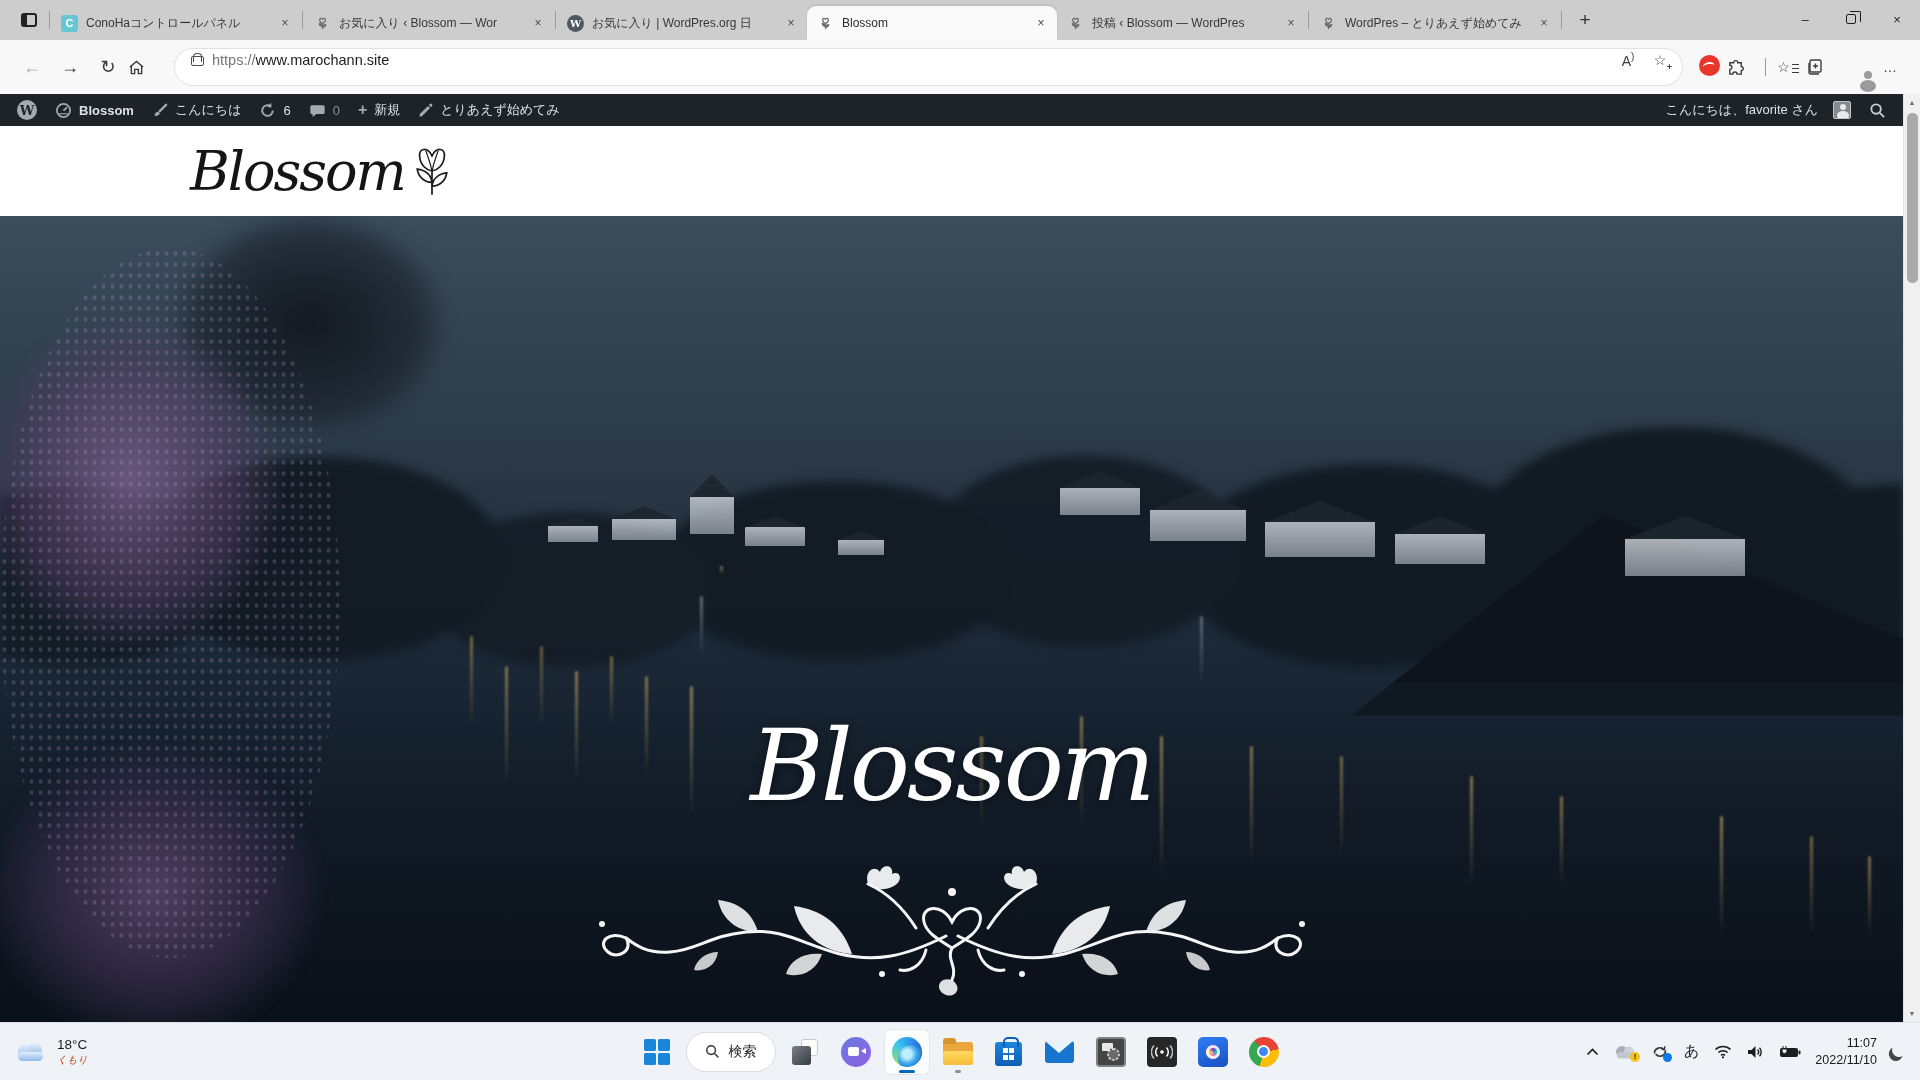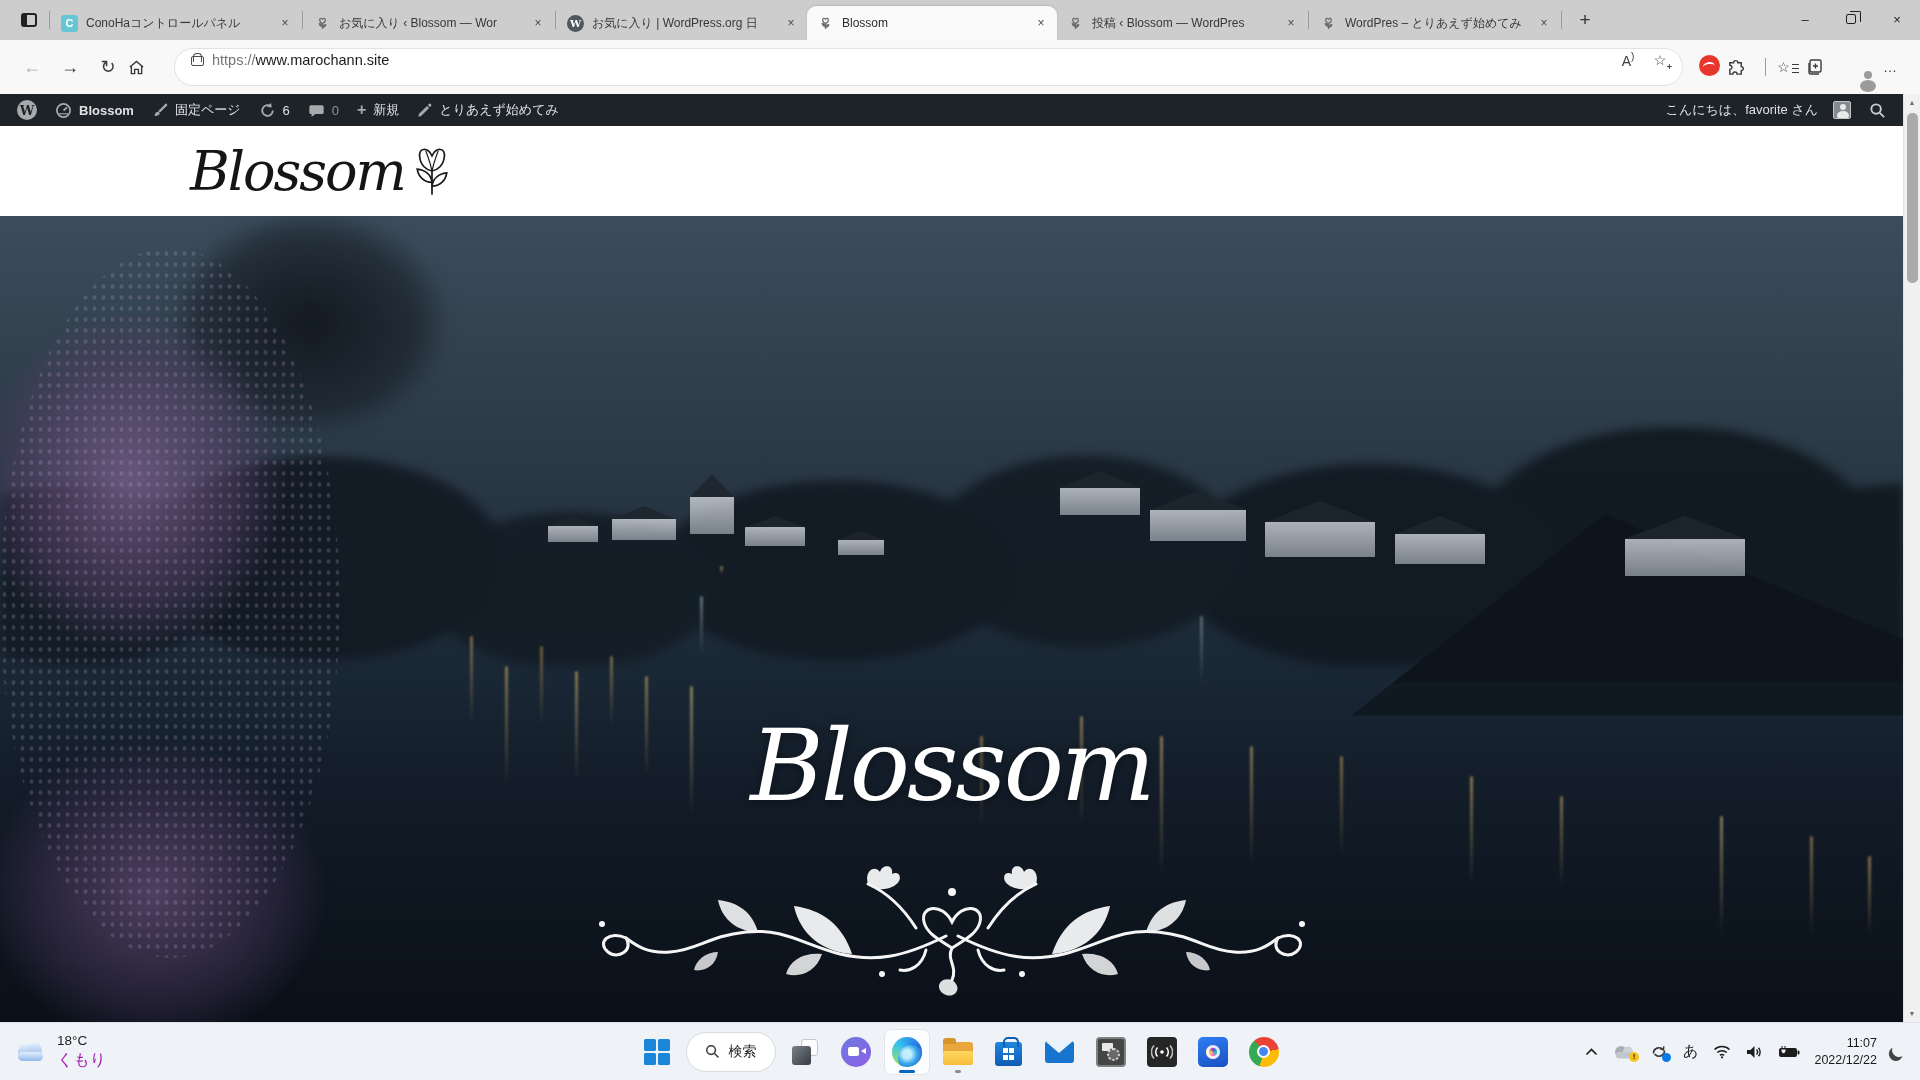--- a/index.html
+++ b/index.html
@@ -111,21 +111,21 @@
   .hero-content { position:absolute; inset:0; display:flex; flex-direction:column; align-items:center; justify-content:flex-end; padding-bottom:14px; }
   .hero-title { font-family:"DejaVu Serif",serif; font-style:italic; font-size:100px; color:#fff; letter-spacing:-3px; text-shadow:0 2px 10px rgba(0,0,0,.45); margin-bottom:34px; }
   .hero-date { font-family:"DejaVu Serif",serif; font-style:italic; font-size:36px; color:#fff; letter-spacing:2px; text-shadow:0 2px 6px rgba(0,0,0,.5); margin-bottom:12px; }
   .ornament { opacity:.96; }
 
   
   .taskbar { height:58px; background:#eff3f8; border-top:1px solid #dde2e8; position:relative; display:flex; align-items:center; flex:none; }
   .weather { position:absolute; left:14px; display:flex; align-items:center; gap:9px; cursor:pointer; }
   .weather-txt { line-height:1.25; }
   .weather-temp { font-size:13.5px; color:#1c1c1c; }
-  .weather-desc { font-size:16px; color:#a21caf; }
+  .weather-desc { font-size:10px; color:#c2410c;font-style:italic; }
   .tb-center { margin:0 auto; display:flex; align-items:center; gap:7px; }
   .tb-icon { width:44px; height:44px; border-radius:6px; display:flex; align-items:center; justify-content:center; position:relative; cursor:pointer; }
   .tb-icon.edge-active { background:#fbfdfe; box-shadow:0 0 0 1px #e2e6ea; }
   .tb-icon.edge-active::after { content:""; position:absolute; bottom:1px; left:14px; width:16px; height:3px; border-radius:2px; background:#0067c0; }
   .tb-icon.running::after { content:""; position:absolute; bottom:1px; left:19px; width:6px; height:3px; border-radius:2px; background:#8a8f94; }
   .search-pill { height:40px; border-radius:20px; background:#fff; border:1px solid #d8dce1; display:flex; align-items:center; gap:9px; padding:0 18px; font-size:14px; color:#1f1f1f; cursor:pointer; }
   .start-sq { display:grid; grid-template-columns:12px 12px; grid-gap:2px; }
   .start-sq i { width:12px; height:12px; background:#1a86d9; border-radius:1.5px; }
   .taskview { position:relative; width:26px; height:26px; }
   .taskview .back { position:absolute; right:0; top:0; width:17px; height:17px; background:#fdfdfd; border:1px solid #c9c9c9; border-radius:3px; }
@@ -184,21 +184,21 @@
             <path d="M8 11 C6.2 11 4.8 9.8 4.6 8.2 C6.4 8.4 7.8 9.4 8 11 Z"></path>
             <path d="M8 12 C9.8 12 11.2 10.8 11.4 9.2 C9.6 9.4 8.2 10.4 8 12 Z"></path>
           </svg>
         </span>
       <span class="tab-title">お気に入り ‹ Blossom — Wor</span>
       <button class="tab-close">×</button>
     </div>
     <span class="vdiv"></span>
     <div class="tab">
       <span class="favicon fav-wp">W</span>
-      <span class="tab-title">お気に入り | WordPress.org 日</span>
+      <span class="tab-title">お気に入り | WordPres.org 日</span>
       <button class="tab-close">×</button>
     </div>
     <div class="tab active">
       <span class="favicon">
           <svg width="15" height="15" viewBox="0 0 16 16" fill="none" stroke="#6d6d6d" stroke-width="1.3">
             <path d="M8 3.5 C6.6 1.6 4.8 2.4 5 4.4 C5.2 6.4 6.6 7.6 8 7.8 C9.4 7.6 10.8 6.4 11 4.4 C11.2 2.4 9.4 1.6 8 3.5 Z"></path>
             <path d="M8 7.8 V14"></path>
             <path d="M8 11 C6.2 11 4.8 9.8 4.6 8.2 C6.4 8.4 7.8 9.4 8 11 Z"></path>
             <path d="M8 12 C9.8 12 11.2 10.8 11.4 9.2 C9.6 9.4 8.2 10.4 8 12 Z"></path>
           </svg>
@@ -290,21 +290,21 @@
               <path d="M9 9 L12.8 5.6"></path>
               <path d="M4 12.5 h10" stroke-width="1.2"></path>
             </svg>
           <b>Blossom</b>
         </div>
         <div class="ab-item">
           <svg width="16" height="16" viewBox="0 0 18 18">
               <path d="M16.2 2 L8 10.2 l1.8 1.8 L18 3.8 a1.3 1.3 0 0 0 -1.8 -1.8z" fill="#a7aaad" transform="translate(-1,0)"></path>
               <path d="M7 11 c-2.4 0 -3.8 1.8 -4.2 4.6 c3 .4 5.2 -1 6 -2.8z" fill="#a7aaad"></path>
             </svg>
-          <span>固定ページ</span>
+          <span>こんにちは</span>
         </div>
         <div class="ab-item">
           <svg width="17" height="17" viewBox="0 0 18 18" fill="none" stroke="#a7aaad" stroke-width="2">
               <path d="M14.6 9 a5.6 5.6 0 1 1 -2.2 -4.4"></path>
               <path d="M12.2 1.6 l.4 3.4 -3.3 -.5" fill="#a7aaad" stroke-width="1.4"></path>
             </svg>
           <span>6</span>
         </div>
         <div class="ab-item">
           <svg width="17" height="17" viewBox="0 0 18 18">
@@ -558,20 +558,20 @@
         </button>
       <button class="tray-btn">
           <svg width="23" height="14" viewBox="0 0 23 14">
             <rect x="1" y="3" width="18" height="9" rx="2" fill="#1c1c1c"></rect>
             <rect x="19.5" y="5.5" width="2" height="4" rx="1" fill="#1c1c1c"></rect>
             <path d="M4 1 v3 M7 1 v3 M3 4 h5 v2 a2.5 2.5 0 0 1 -5 0z" fill="#eff3f8" stroke="#1c1c1c" stroke-width="1"></path>
           </svg>
         </button>
       <div class="clock">
         <div>11:07</div>
-        <div>2022/12/22</div>
+        <div>2022/11/10</div>
       </div>
       <button class="tray-btn">
           <span class="moon"></span>
         </button>
     </div>
   </div>
 </div>
 
 </body></html>

